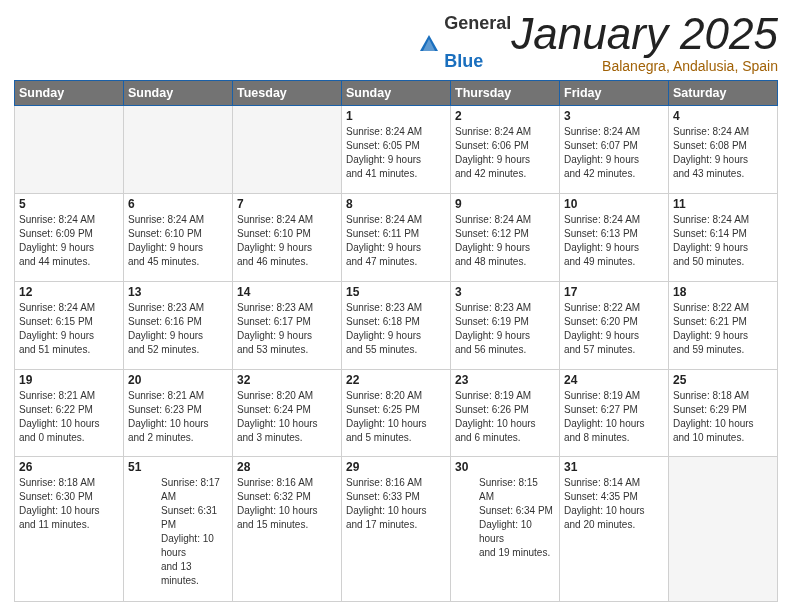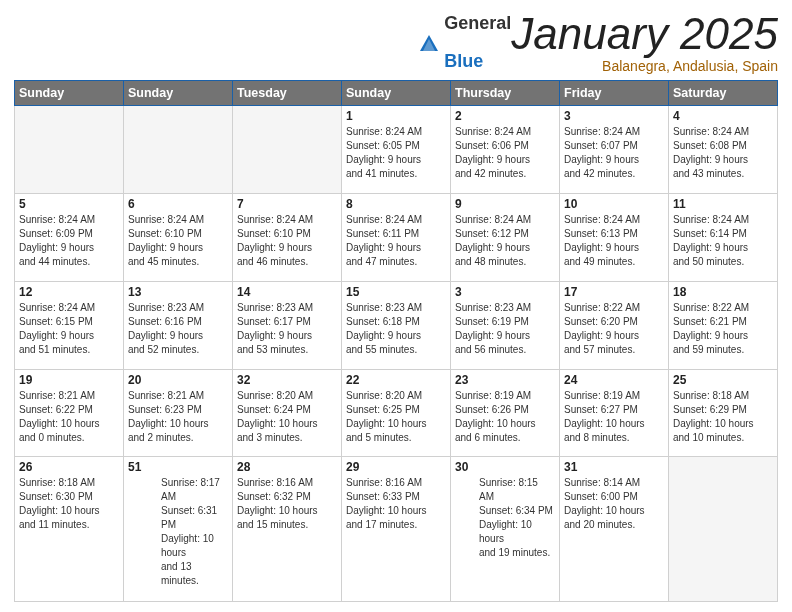--- a/index.html
+++ b/index.html
@@ -358,21 +358,21 @@
           <td>
             <span class="day-num">30</span>
             <div class="day-info" style="white-space: pre-line; margin-left: 24px;">Sunrise: 8:15 AM
 Sunset: 6:34 PM
 Daylight: 10 hours
 and 19 minutes.</div>
           </td>
           <td>
             <span class="day-num">31</span>
             <div class="day-info" style="white-space: pre-line;">Sunrise: 8:14 AM
-Sunset: 6:00 PM
+Sunset: 4:35 PM
 Daylight: 10 hours
 and 20 minutes.</div>
           </td>
           <td class="empty"></td>
         </tr>
       </tbody>
   </table>
 </div>
 
 </body></html>

